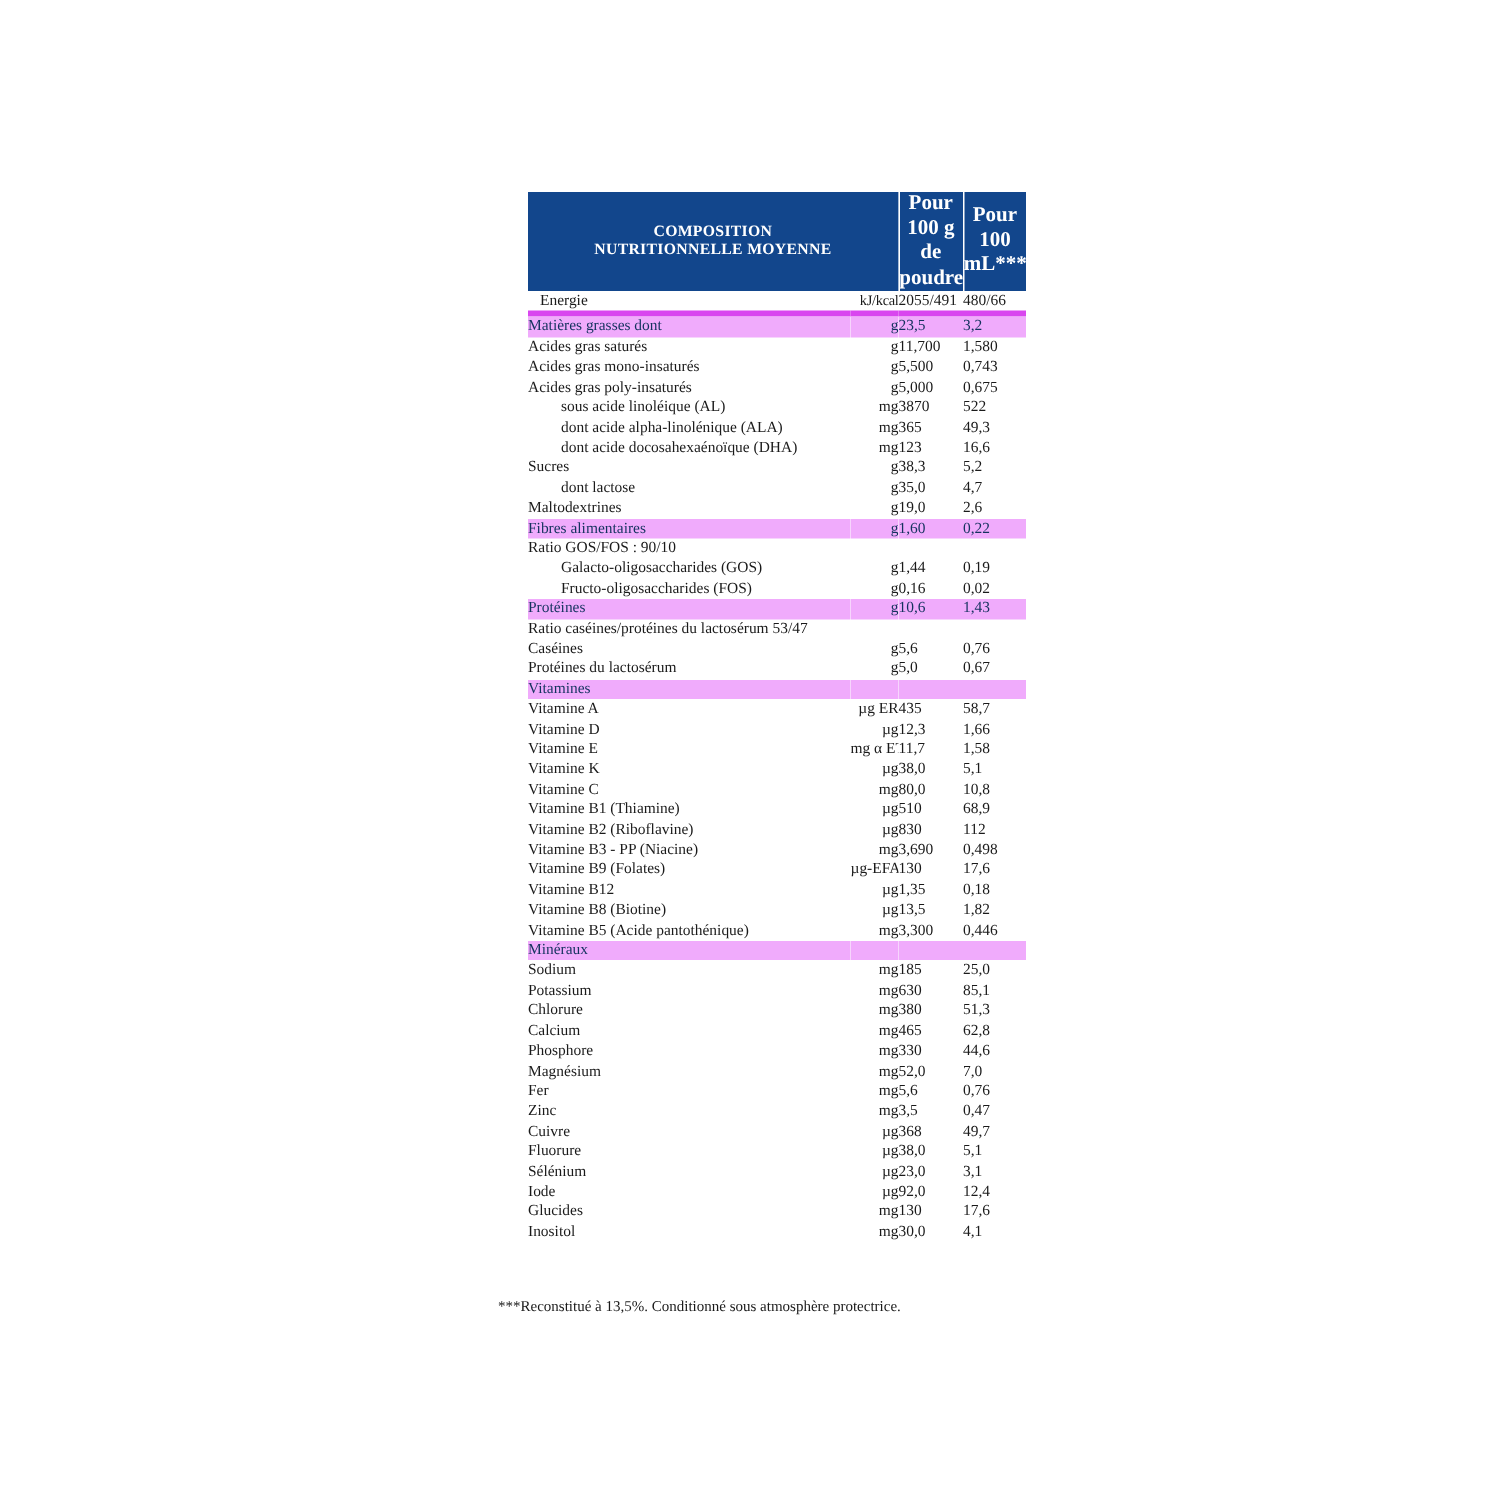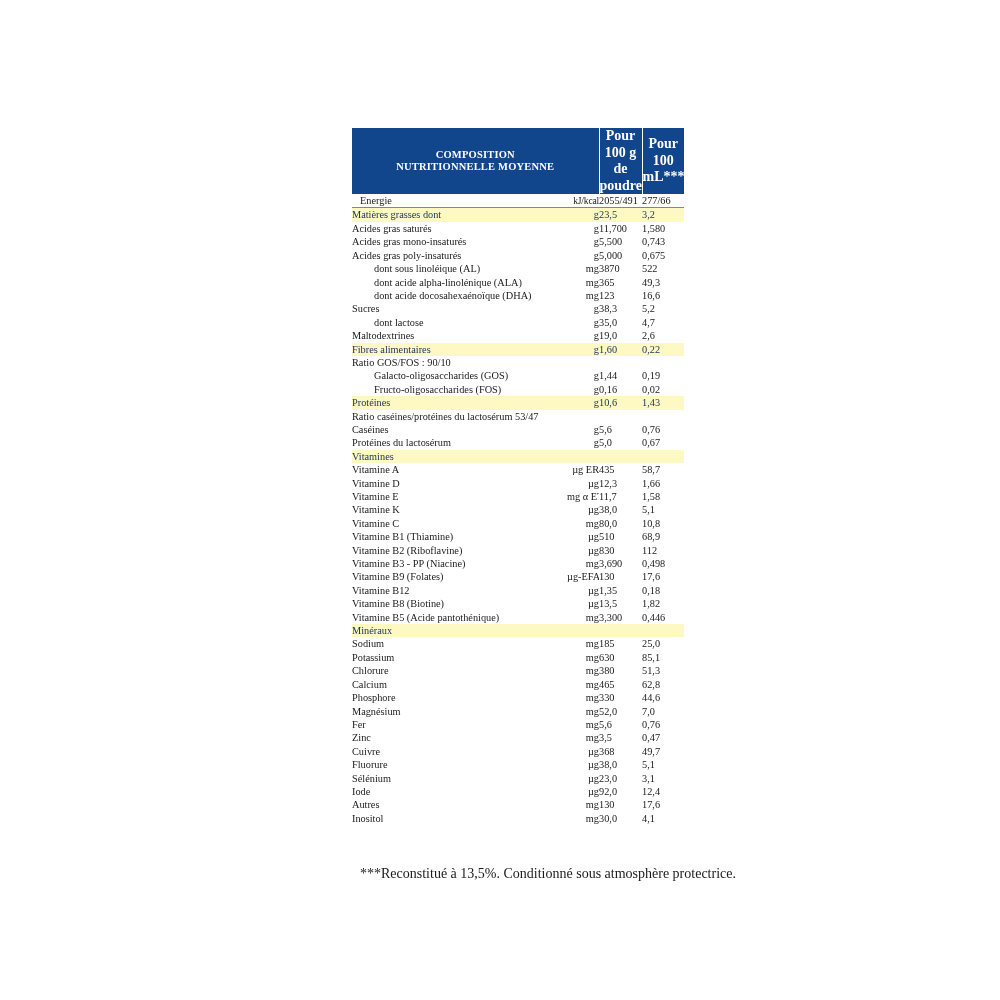--- a/index.html
+++ b/index.html
@@ -67,29 +67,29 @@
     line-height: 13.4px;
     font-size: 10.3px;
     white-space: nowrap;
     overflow: hidden;
   }
   td.name { padding-left: 8px; text-align: left; }
   td.unit { text-align: right; padding-right: 3px; color: #1a1a1a; }
   td.val  { text-align: left; padding-left: 7px; }
 
   tr.band td {
-    background: #fef9c3;
+    background: #f0abfc;
   }
   tr.band td.name { font-weight: normal; color: #14325e; }
   tr.band td.val, tr.band td.unit { color: #14325e; }
 
   tr.energy td {
     background: #ffffff;
     font-weight: normal;
-    border-bottom: 1px solid #d946ef;
+    border-bottom: 4px solid #d946ef;
   }
   tr.energy td.name { padding-left: 8px; }
   tr.energy td.unit { font-size: 9.6px; letter-spacing: -0.2px; }
 
   .indent1 { padding-left: 22px !important; }
 
   
   #table-wrap::after {
     content: "";
     position: absolute;
@@ -98,23 +98,23 @@
   }
   .curve {
     position: absolute;
     right: 0;
     bottom: 0;
     width: 30px;
     height: 30px;
   }
   .footnote {
     position: absolute;
-    left: 360px;
+    left: 332px;
     top: 866px;
-    font-size: 14px;
+    font-size: 10px;
     color: #1a1a1a;
     text-align: center;
   }
 </style>
 </head>
 <body>
 
 <div id="page">
 
   <div id="table-wrap">
@@ -140,21 +140,21 @@
             <div>Pour</div>
             <div>100 mL***</div>
           </td>
         </tr>
       </thead>
       <tbody id="tbody">
           <tr class="energy">
             <td class="name">Energie</td>
             <td class="unit">kJ/kcal</td>
             <td class="val">2055/491</td>
-            <td class="val">277/66</td>
+            <td class="val">480/66</td>
           </tr>
           <tr class="band">
             <td class="name">Matières grasses dont</td>
             <td class="unit">g</td>
             <td class="val">23,5</td>
             <td class="val">3,2</td>
           </tr>
           <tr>
             <td class="name">Acides gras saturés</td>
             <td class="unit">g</td>
@@ -167,21 +167,21 @@
             <td class="val">5,500</td>
             <td class="val">0,743</td>
           </tr>
           <tr>
             <td class="name">Acides gras poly-insaturés</td>
             <td class="unit">g</td>
             <td class="val">5,000</td>
             <td class="val">0,675</td>
           </tr>
           <tr>
-            <td class="name indent1">dont sous linoléique (AL)</td>
+            <td class="name indent1">sous acide linoléique (AL)</td>
             <td class="unit">mg</td>
             <td class="val">3870</td>
             <td class="val">522</td>
           </tr>
           <tr>
             <td class="name indent1">dont acide alpha-linolénique (ALA)</td>
             <td class="unit">mg</td>
             <td class="val">365</td>
             <td class="val">49,3</td>
           </tr>
@@ -407,21 +407,21 @@
             <td class="val">23,0</td>
             <td class="val">3,1</td>
           </tr>
           <tr>
             <td class="name">Iode</td>
             <td class="unit">µg</td>
             <td class="val">92,0</td>
             <td class="val">12,4</td>
           </tr>
           <tr>
-            <td class="name">Autres</td>
+            <td class="name">Glucides</td>
             <td class="unit">mg</td>
             <td class="val">130</td>
             <td class="val">17,6</td>
           </tr>
           <tr>
             <td class="name">Inositol</td>
             <td class="unit">mg</td>
             <td class="val">30,0</td>
             <td class="val">4,1</td>
           </tr>

